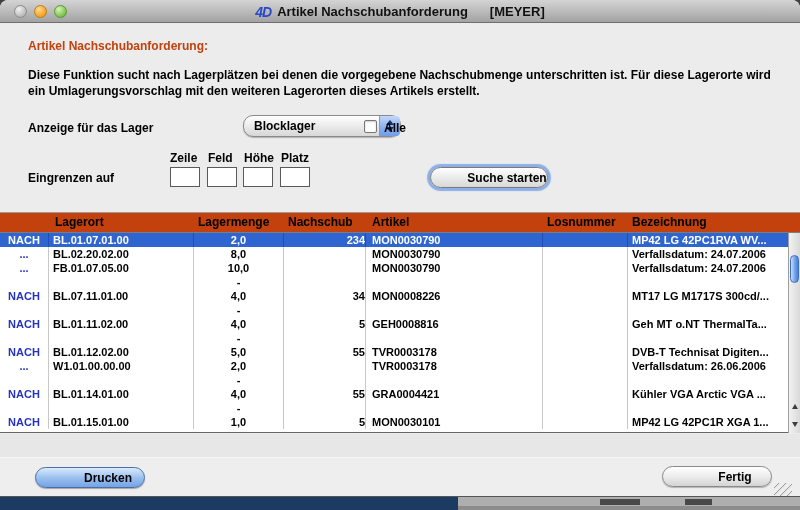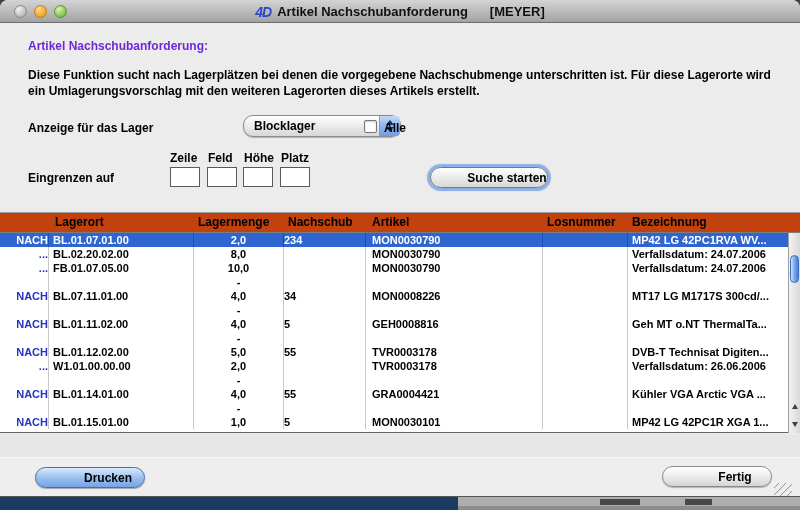--- a/index.html
+++ b/index.html
@@ -19,21 +19,21 @@
   .light.close{background:radial-gradient(circle at 35% 30%,#f2f2f2,#b9b9b9 70%,#9a9a9a);border:1px solid #8b8b8b;}
   .light.min{background:radial-gradient(circle at 35% 30%,#ffd98f,#f6a31f 70%,#d98410);border:1px solid #c07c14;}
   .light.zoom{background:radial-gradient(circle at 35% 30%,#d8f3b7,#7cc24c 70%,#56a12b);border:1px solid #579a2e;}
   .titlegroup{position:absolute;left:0;top:0;width:100%;height:23px;display:flex;align-items:center;
     justify-content:center;gap:6px;}
   .logo4d{color:#2948c8;font-weight:900;font-style:italic;font-size:14px;letter-spacing:-1px;}
   .title{font-size:13px;font-weight:bold;color:#111;}
   .title-user{font-size:13px;font-weight:bold;color:#111;margin-left:16px;}
 
   
-  .heading{position:absolute;left:28px;top:39px;font-size:12px;font-weight:bold;color:#6d28d9;}
+  .heading{position:absolute;left:28px;top:39px;font-size:12px;font-weight:bold;color:#c2410c;}
   .desc{position:absolute;left:28px;top:67px;width:760px;font-size:12px;font-weight:bold;
     color:#000;line-height:16px;}
 
   
   .lbl{position:absolute;font-size:12px;font-weight:bold;color:#000;}
   .popup{position:absolute;left:197px;top:115px;width:158px;height:22px;border:1px solid #8a8a8a;
     border-radius:10px;background:linear-gradient(#ffffff,#e9e9e9 55%,#d7d7d7);
     box-shadow:0 1px 1px rgba(0,0,0,.25);display:flex;align-items:center;margin-left:46px;}
   .popup-text{font-size:12px;font-weight:bold;padding-left:10px;flex:1;}
   .popup-stepper{width:21px;height:100%;border-left:1px solid #7f9cc9;border-radius:0 4px 4px 0;
@@ -63,24 +63,24 @@
   
   .table{position:absolute;left:0;top:212px;width:800px;height:221px;border-top:1px solid #9a9a9a;
     border-bottom:1px solid #666;}
   .thead{height:20px;background:#c2410c;border-bottom:1px solid #7d7d7d;display:flex;}
   .hcell{font-size:12px;font-weight:bold;color:#000;line-height:19px;white-space:nowrap;overflow:hidden;
     padding-left:4px;}
   .tbody{position:relative;height:199px;background:#fff;width:788px;overflow:hidden;}
   .trow{display:flex;height:14px;}
   .cell{font-size:11px;font-weight:bold;color:#000;line-height:14px;white-space:nowrap;overflow:hidden;
     border-right:1px solid #c9c9c9;height:14px;}
-  .c-status{width:49px;text-align:right;padding-right:0;color:#2433c0;}
+  .c-status{width:49px;text-align:center;padding-right:0;color:#2433c0;}
   .c-lagerort{width:145px;padding-left:4px;}
   .c-lagermenge{width:90px;text-align:center;}
-  .c-nachschub{width:82px;text-align:left;}
+  .c-nachschub{width:82px;text-align:right;}
   .c-artikel{width:177px;padding-left:6px;}
   .c-losnummer{width:85px;}
   .c-bezeichnung{width:160px;padding-left:4px;border-right:none;}
   .h-status{width:49px;}
   .h-lagerort{width:145px;padding-left:6px;}
   .h-lagermenge{width:90px;}
   .h-nachschub{width:82px;}
   .h-artikel{width:177px;padding-left:6px;}
   .h-losnummer{width:85px;}
   .h-bezeichnung{width:160px;}

